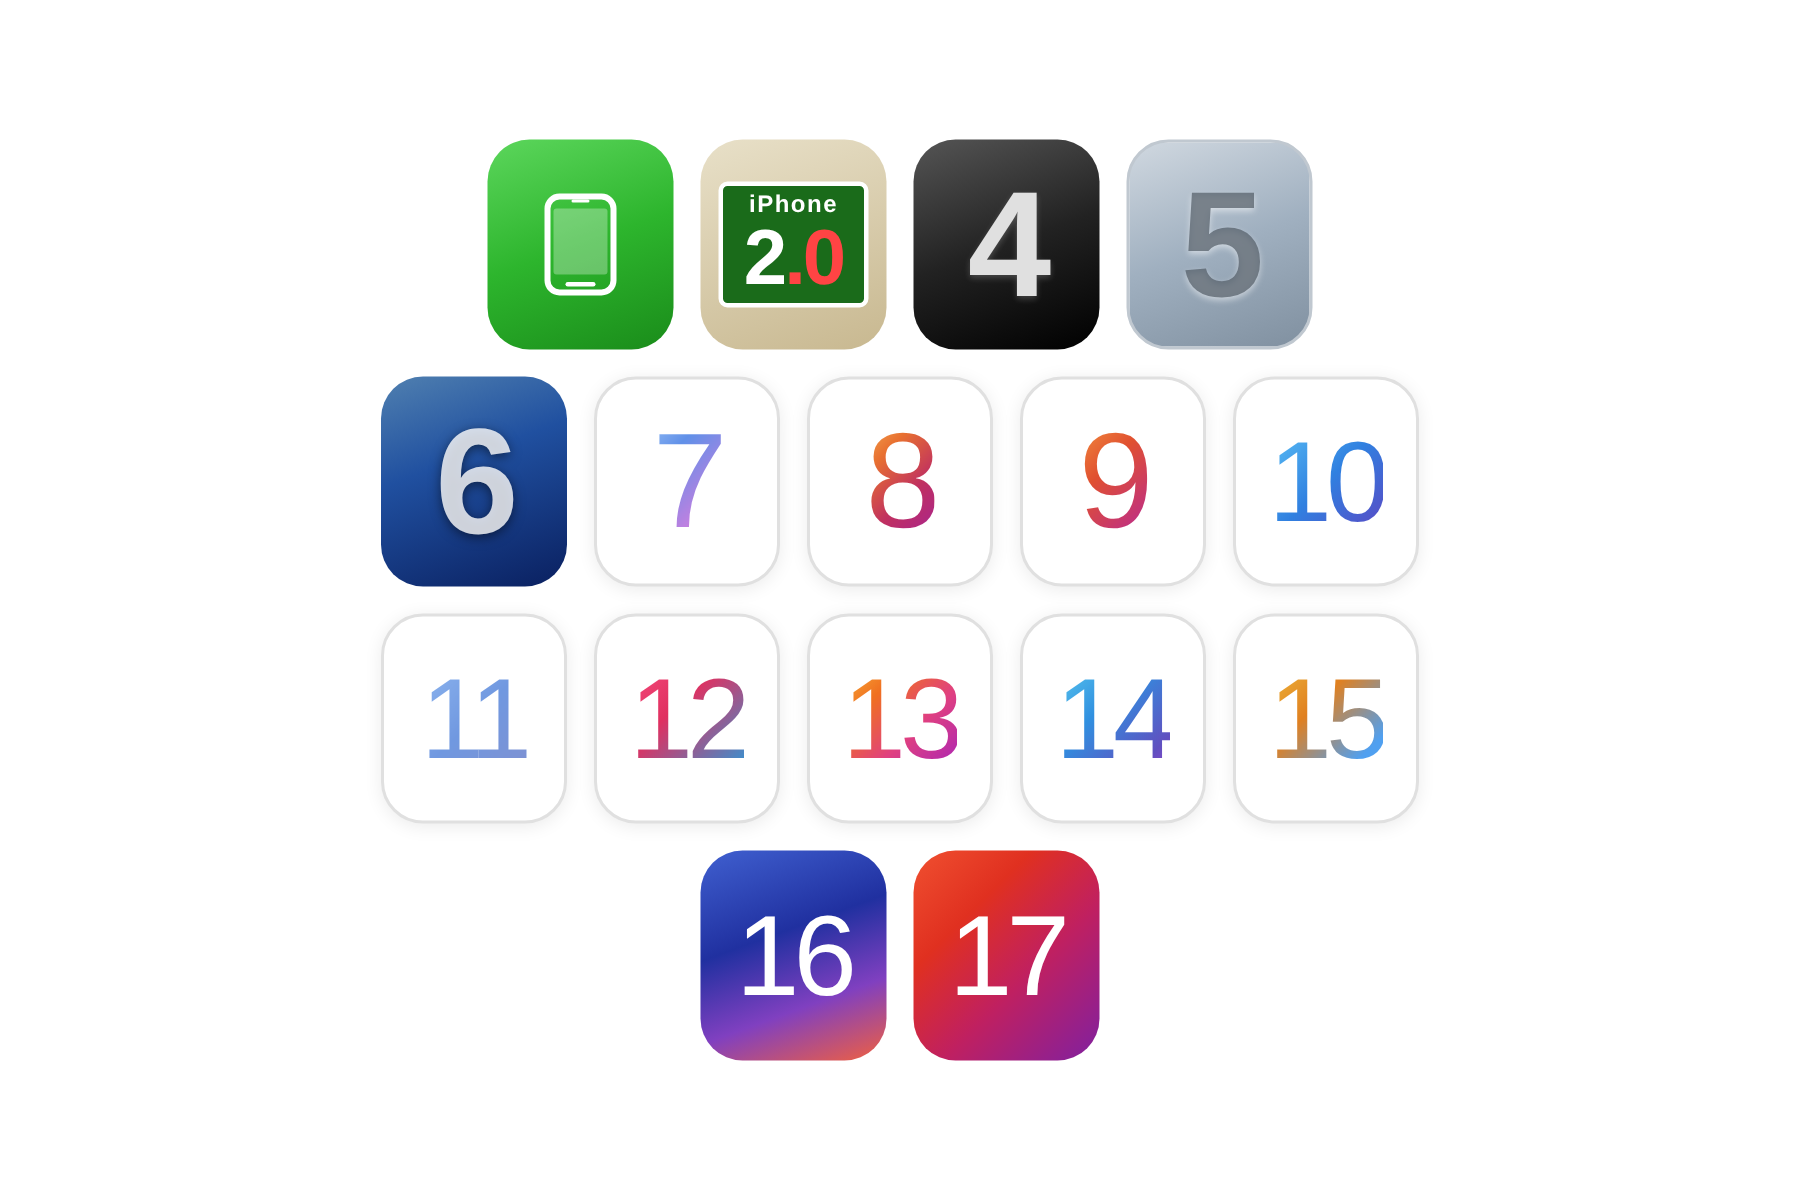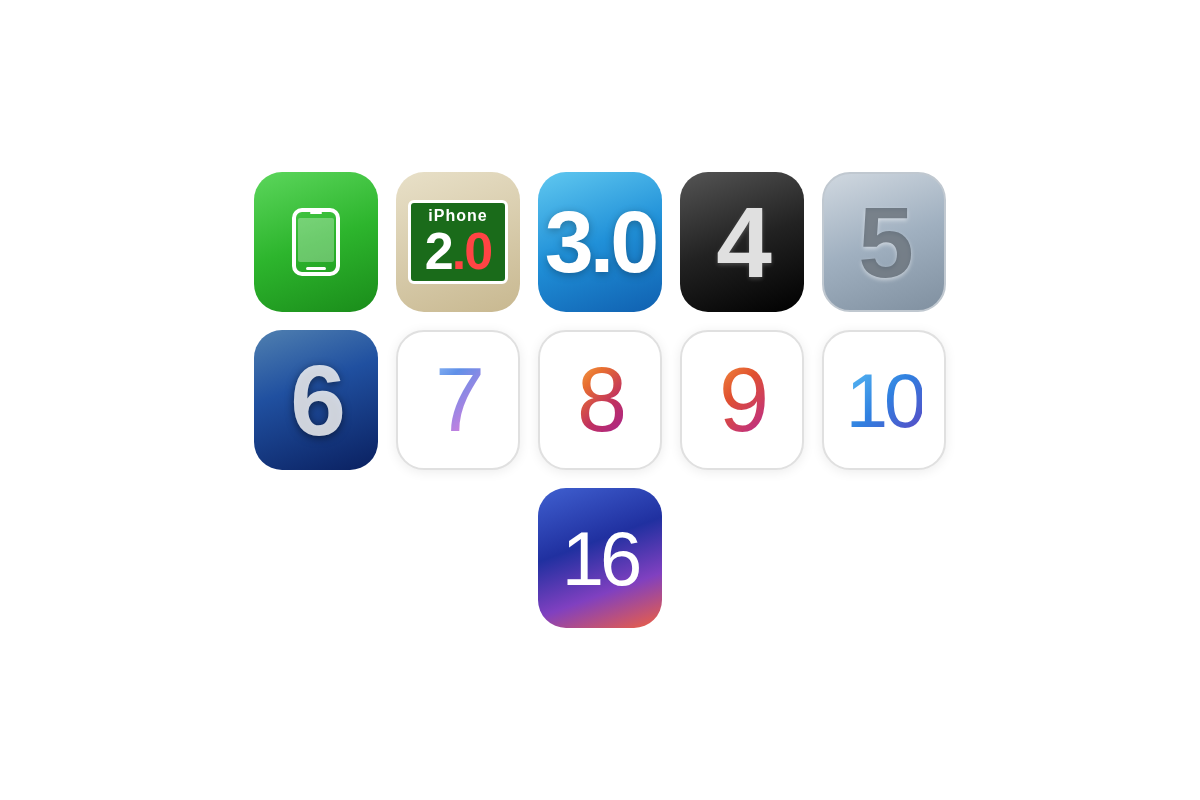--- a/index.html
+++ b/index.html
@@ -256,23 +256,20 @@
       </svg>
     </div>
 
     <div class="icon ios2">
       <div class="ios2-sign">
         <span class="ios2-top">iPhone</span>
         <span style="color:white;font-size:52px;font-weight:bold;line-height:1;letter-spacing:-2px;">2<span class="ios2-red">.0</span></span>
       </div>
     </div>
 
-    <div class="icon ios3">
-      <span class="ios3-num">3.0</span>
-    </div>
 
     <div class="icon ios4">
       <span class="ios4-num">4</span>
     </div>
 
     <div class="icon ios5">
       <span class="ios5-num">5</span>
     </div>
   </div>
 
@@ -292,21 +289,46 @@
 
     <div class="icon ios7-15">
       <span class="ios9-num">9</span>
     </div>
 
     <div class="icon ios7-15">
       <span class="ios10-num">10</span>
     </div>
   </div>
 
+  <div class="row">
+
+    <div class="icon ios7-15">
+      <span class="ios11-num">11</span>
+    </div>
+
+    <div class="icon ios7-15">
+      <span class="ios12-num">12</span>
+    </div>
+
+    <div class="icon ios7-15">
+      <span class="ios13-num">13</span>
+    </div>
+
+    <div class="icon ios7-15">
+      <span class="ios14-num">14</span>
+    </div>
+
+    <div class="icon ios7-15">
+      <span class="ios15-num">15</span>
+    </div>
+  </div>
 
   <div class="row row4">
 
     <div class="icon ios16">
       <span class="ios16-num">16</span>
     </div>
 
+    <div class="icon ios17">
+      <span class="ios17-num">17</span>
+    </div>
   </div>
 </div>
 
 </body></html>

